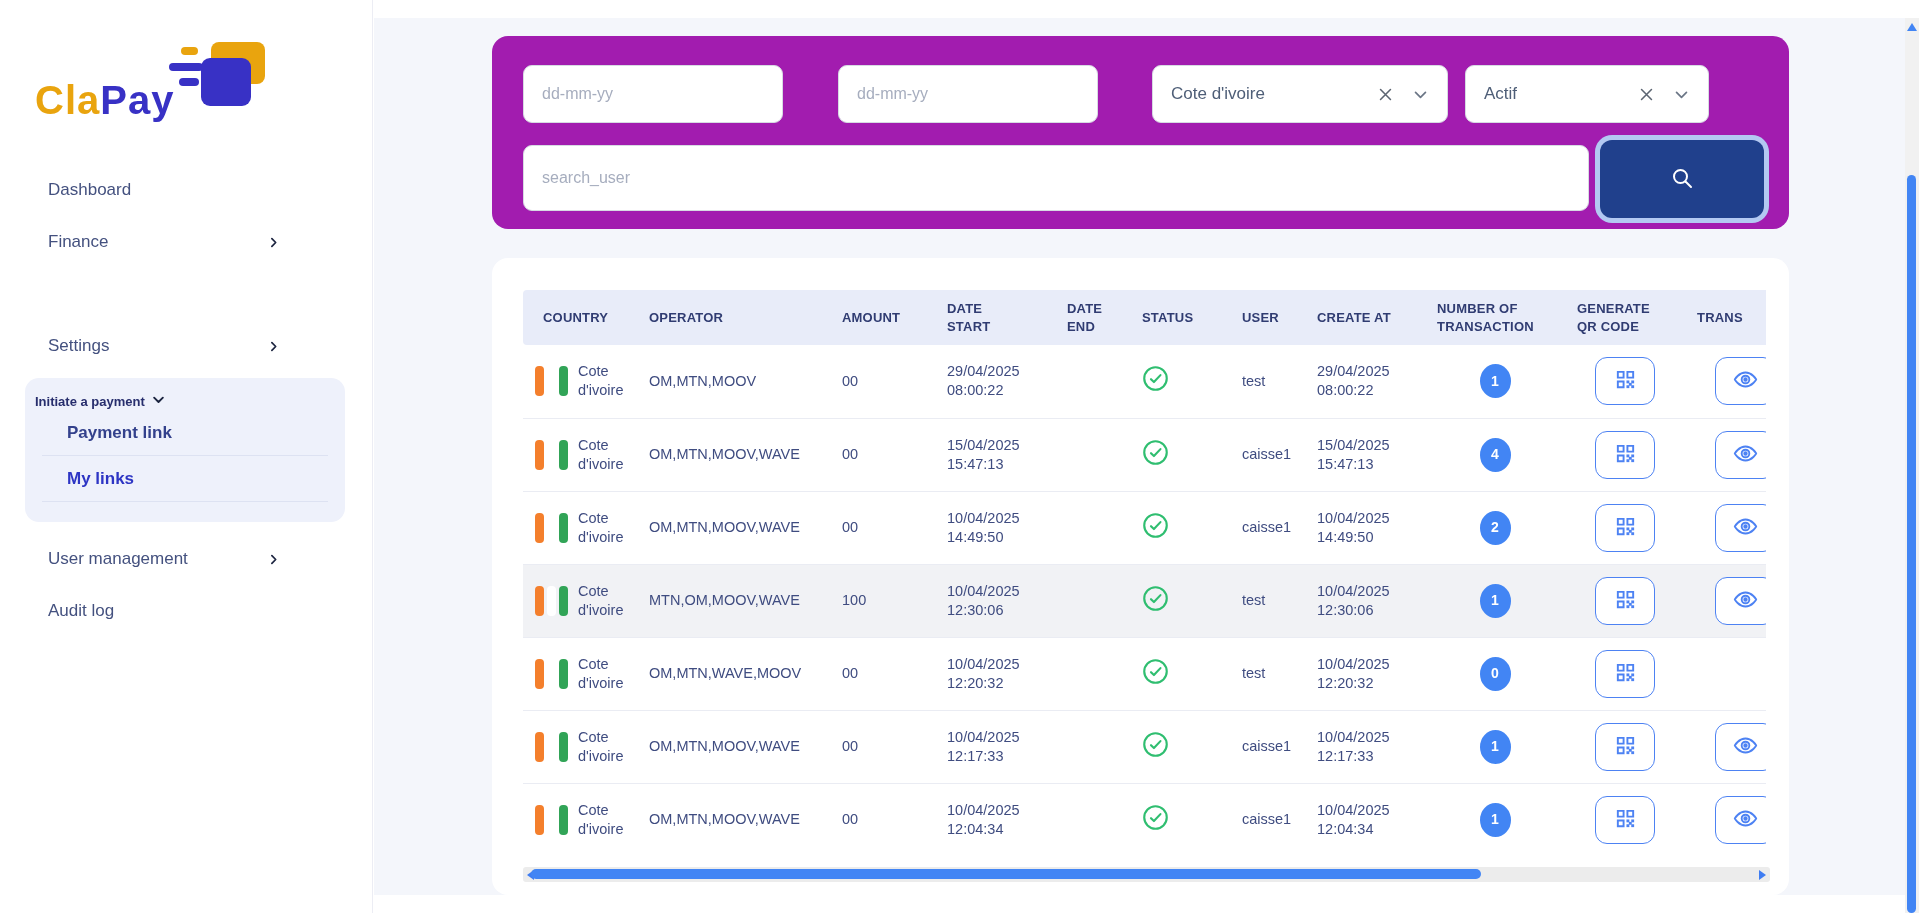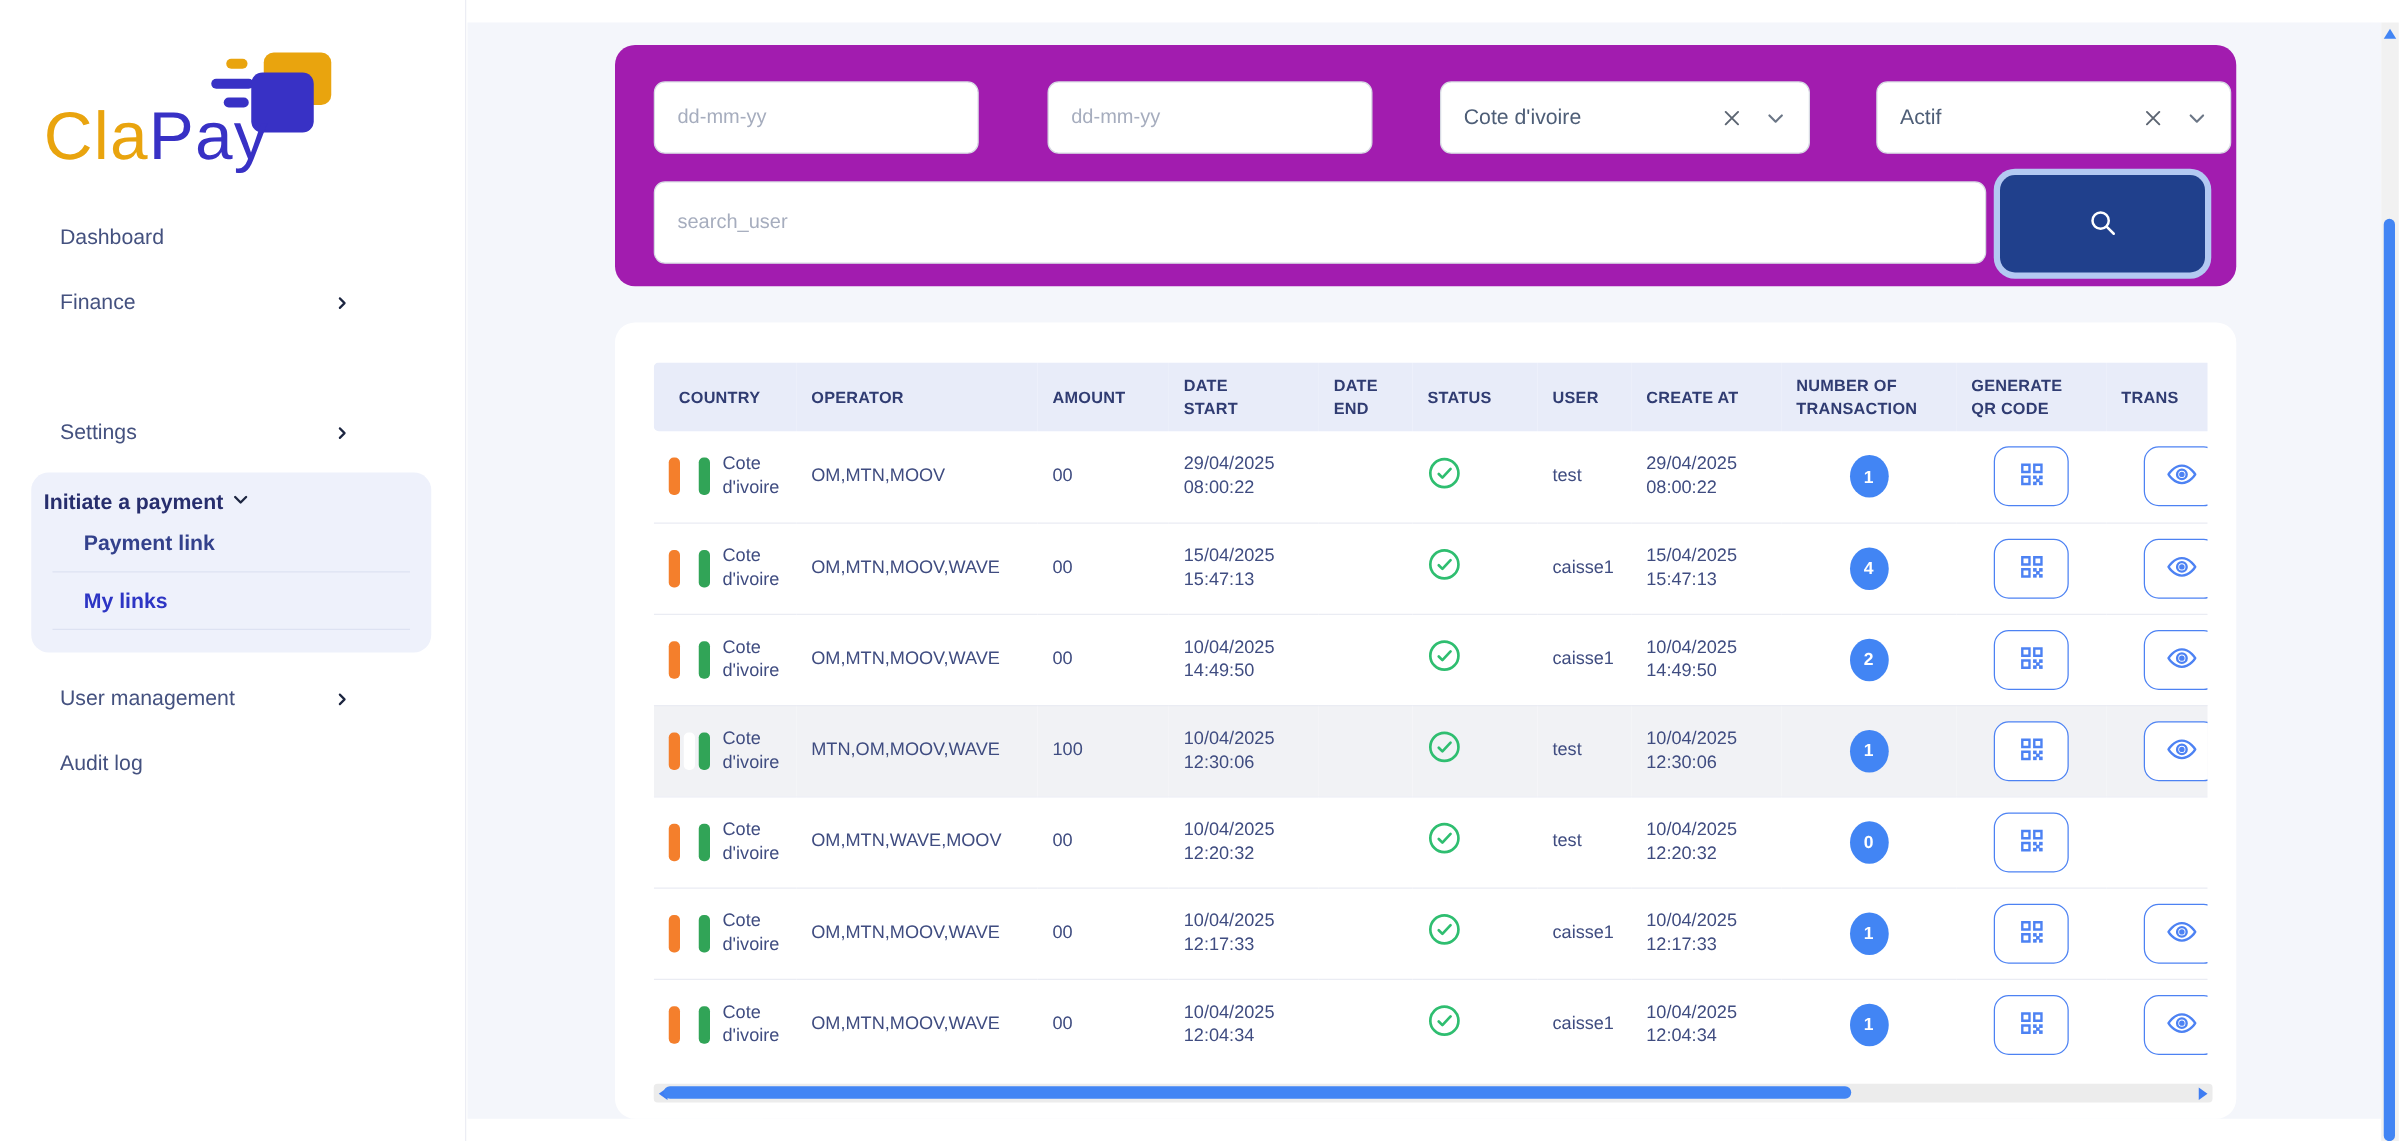--- a/index.html
+++ b/index.html
@@ -14,40 +14,40 @@
   .li-card-gold { position:absolute; left:44px; top:0; width:54px; height:42px;
     background:#e9a40e; border-radius:8px; }
   .li-card-blue { position:absolute; left:34px; top:16px; width:50px; height:48px;
     background:#3831c5; border-radius:9px; }
   .li-dash-gold { position:absolute; left:14px; top:5px; width:17px; height:8px;
     background:#e9a40e; border-radius:5px; }
   .li-dash-blue1 { position:absolute; left:2px; top:21px; width:34px; height:8px;
     background:#3831c5; border-radius:5px; }
   .li-dash-blue2 { position:absolute; left:12px; top:36px; width:20px; height:8px;
     background:#3831c5; border-radius:5px; }
-  .logo-text { position:absolute; left:0; top:38px; font-size:54px; font-weight:400;
+  .logo-text { position:absolute; left:0; top:38px; font-size:40px; font-weight:700;
     letter-spacing:1px; }
   .logo-cla { color:#e9a40e; }
   .logo-pay { color:#3831c5; }
 
   .nav-item { position:absolute; left:48px; width:232px; height:34px;
     display:flex; align-items:center; justify-content:space-between;
     font-size:17px; color:#44517f; cursor:pointer; }
   .nav-item .chev { display:flex; }
   .pos-dashboard { top:173px; }
   .pos-finance { top:225px; }
   .pos-transactions { top:277px; }
   .pos-settings { top:329px;align-items:center; }
   .pos-usermgmt { top:542px; }
   .pos-auditlog { top:594px; }
 
   .payment-group { position:absolute; left:25px; top:378px; width:320px; height:144px;
     background:#eef1fb; border-radius:14px; }
   .group-header { display:flex; align-items:center; gap:6px; padding:14px 0 0 10px;
-    font-size:17px; font-weight:700; color:#272e6d; cursor:pointer; }
+    font-size:13px; font-weight:700; color:#272e6d; cursor:pointer; }
   .sub-item { margin-left:17px; width:286px; height:46px; display:flex; align-items:center;
     padding-left:25px; font-size:17px; font-weight:700; color:#33418c;
     border-bottom:1px solid #dde2f2; cursor:pointer; }
   .sub-item.active { color:#2d35c4; }
 
   
   .main { position:absolute; left:374px; top:18px; width:1531px; height:877px;
     background:#f4f6fb; }
 
   .filter-card { position:absolute; left:118px; top:18px; width:1297px; height:193px;
@@ -56,21 +56,21 @@
     font-size:16px; color:#4c5870; padding:0 18px; background:#fff; outline:none;
     font-family:"Liberation Sans", sans-serif; }
   .txt-input::placeholder { color:#a6adbe; }
   .f-date1 { left:31px; top:29px; width:260px; height:58px; }
   .f-date2 { left:346px; top:29px; width:260px; height:58px; }
   .f-search { left:31px; top:109px; width:1066px; height:66px; }
   .select-box { position:absolute; top:29px; height:58px; border:1px solid #d7dae3;
     border-radius:9px; display:flex; align-items:center; padding:0 18px;
     font-size:17px; color:#4e5e77; background:#fff; cursor:pointer; }
   .f-country { left:660px; width:296px; }
-  .f-status { left:1009px; width:284px; }
+  .f-status { left:973px; width:244px; }
   .select-box .sel-label { flex:1; }
   .sel-x { display:flex; margin-right:18px; cursor:pointer; }
   .sel-chev { display:flex; }
   .search-btn { position:absolute; left:1108px; top:104px; width:164px; height:78px;
     background:#20408c; border:none; border-radius:12px;
     box-shadow:0 0 0 5px #b3c9f2; display:flex; align-items:center;
     justify-content:center; cursor:pointer; }
 
   
   .table-card { position:absolute; left:118px; top:240px; width:1297px; height:637px;

